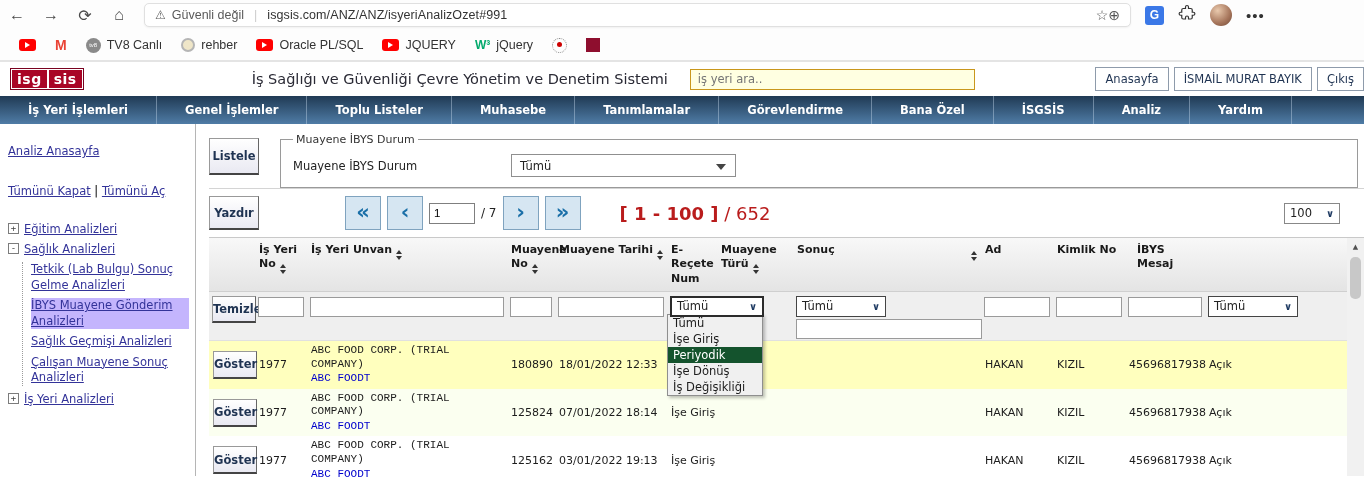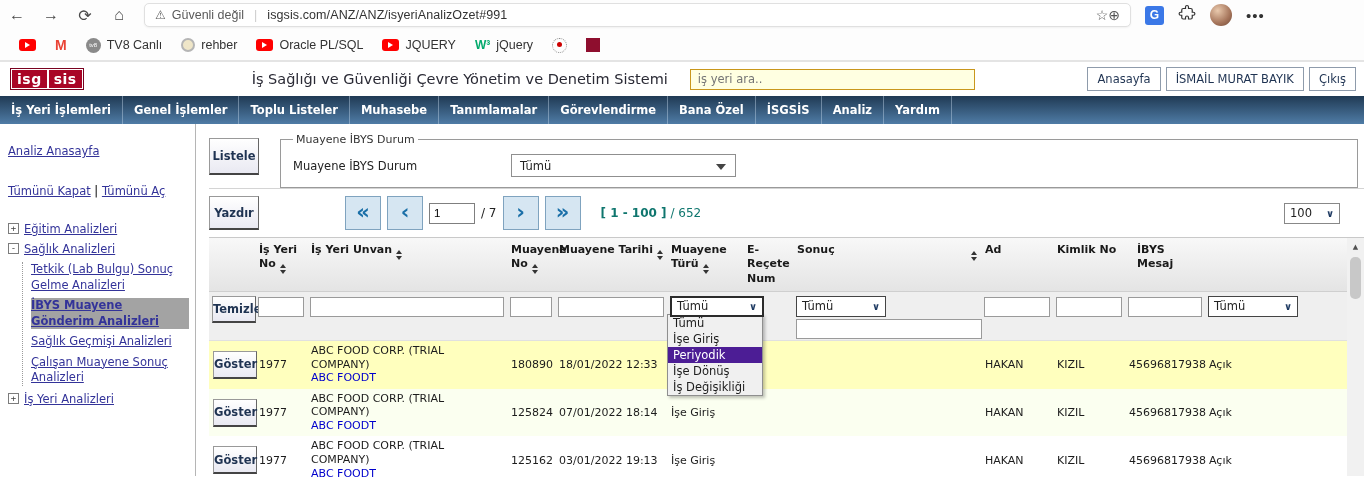--- a/index.html
+++ b/index.html
@@ -45,44 +45,44 @@
   
   .app-header { height:34px; background:#fff; display:flex; align-items:center; }
   .logo { margin-left:10px; display:inline-flex; gap:2px; background:#fff;
           border:1px solid #7a0220; padding:1px; }
   .logo span { background:#a90526; color:#fff; font-weight:bold; font-size:14px;
                padding:1px 5px; letter-spacing:.5px; }
   .app-title { margin-left:168px; font-size:14.5px; color:#2a2a35; }
   .search-box { margin-left:22px; width:285px; height:21px; background:#ffffe1;
                 border:1.5px solid #c9971c; font-size:11.5px; color:#555; padding:0 7px;
                 font-family:"DejaVu Sans", sans-serif; }
-  .hdr-btns { margin-left:auto; margin-right:8px; display:flex; gap:5px; }
+  .hdr-btns { margin-left:auto; margin-right:0; display:flex; gap:5px; }
   .hdr-btn { border:1px solid #8e9bab; background:#fff; color:#1f3352; font-size:11.5px;
              padding:4px 9px; cursor:pointer; font-family:"DejaVu Sans", sans-serif; }
 
   
   .navbar { height:28px; background:linear-gradient(#203a54,#4f7ca6); display:flex; }
-  .nav-item { color:#fff; font-size:11.5px; font-weight:bold; padding:0 11px;
+  .nav-item { color:#fff; font-size:11.5px; font-weight:bold; padding:0 28px;
               display:flex; align-items:center; border-right:1px solid rgba(190,210,230,.45);
               cursor:pointer; white-space:nowrap; }
 
   
   .content { display:flex; height:352px; position:relative; }
   .sidebar { width:196px; border-right:1px solid #b5b5b5; padding:20px 6px 0 8px;
              font-size:11.5px; flex-shrink:0; }
   .sidebar a { color:#333399; text-decoration:underline; cursor:pointer; }
   .side-links { margin-top:26px; }
   .tree { margin-top:24px; }
   .tnode { display:flex; align-items:flex-start; gap:5px; margin:6px 0; }
   .tgl { width:11px; height:11px; border:1px solid #7c7c7c; background:#fff; color:#444;
          font-size:9px; line-height:9px; text-align:center; flex-shrink:0; margin-top:1px;
          cursor:pointer; font-family:"DejaVu Sans Mono", monospace; }
   .tchildren { margin:2px 0 4px 14px; border-left:1px dotted #9a9a9a; padding-left:8px; }
   .tchild { display:block; margin:5px 0; line-height:1.35; }
-  .tchild.selected { font-weight:bold; background:#a3a3a3; }
+  .tchild.selected { font-weight:normal; background:#c4b5fd; }
 
   .main { flex:1; padding-left:13px; position:relative; }
 
   .btn { border:1px solid #999; border-bottom:2px solid #444; border-right:1px solid #666;
          background:linear-gradient(#ffffff,#e9e9f2); color:#1f3352; font-weight:bold;
          font-size:11.5px; cursor:pointer; font-family:"DejaVu Sans", sans-serif; }
 
   .filter-section { height:64px; display:flex; padding-top:9px; }
   .btn-listele { width:50px; height:37px; margin-top:5px; }
   fieldset { margin-left:21px; flex:1; margin-right:6px; border:1px solid #9a9a9a;
@@ -99,21 +99,21 @@
   .rule { border-top:1px solid #d4d4d4; }
 
   .pagination-section { height:48px; display:flex; align-items:center; }
   .btn-yazdir { width:50px; height:34px; }
   .pager { display:flex; align-items:center; gap:6px; margin-left:86px; }
   .pg-btn { width:36px; height:34px; background:#d6e6f2; border:1px solid #7fa3bf;
             color:#1a6fa8; font-size:21px; font-weight:bold; display:flex; align-items:center;
             justify-content:center; cursor:pointer; padding-bottom:3px; }
   .pg-input { width:46px; height:21px; border:1px solid #7f7f7f; font-size:11.5px; padding:0 4px; }
   .pg-total { font-size:12px; color:#222; }
-  .pg-range { margin-left:20px; font-size:12px; color:#0f766e; }
+  .pg-range { margin-left:39px; font-size:18px; color:#b91c1c; }
   .pg-range b { font-weight:bold; }
   .size-select { margin-left:auto; margin-right:24px; width:56px; height:21px;
                  border:1px solid #888; background:#fff; display:flex; align-items:center;
                  justify-content:space-between; padding:0 5px; font-size:11.5px; color:#222;
                  cursor:pointer; }
   .chev { color:#1f3b63; font-weight:bold; font-size:10px; }
 
   
   .grid { position:relative; }
   .grow { display:flex; }
@@ -134,40 +134,40 @@
          background:#fff; font-family:"DejaVu Sans", sans-serif; }
   .btn-temizle { width:44px; height:27px; }
   .fsel { height:21px; border:1px solid #444; background:#fff; display:flex; align-items:center;
           justify-content:space-between; padding:0 5px; font-size:11.5px; color:#222;
           cursor:pointer; }
   .fsel.focused { border:2px solid #2b2b2b; }
   .son-input { margin-top:2px; width:186px; }
 
   .drow { min-height:40px; font-size:11px; color:#1c1c1c; align-items:center; }
   .dcell { padding:3px 4px; display:flex; align-items:center; }
-  .dcell.block { display:block; }
+  .dcell.block { display:block;font-family:Liberation Mono, monospace; }
   .r-hi { background:#ffffbe; }
   .r-alt { background:#fbfff0; }
   .r-w { background:#ffffff; }
   .btn-goster { width:44px; height:28px; }
   .unvan-name { color:#1c1c1c; line-height:1.25; }
   .unvan-link { color:#0000cc; text-decoration:none; cursor:pointer; line-height:1.3; }
 
   
   .c-act{width:46px;flex-shrink:0}.c-no{width:52px;flex-shrink:0}.c-unv{width:200px;flex-shrink:0}
   .c-mno{width:48px;flex-shrink:0}.c-tar{width:112px;flex-shrink:0}.c-tur{width:76px;flex-shrink:0}
   .c-ere{width:50px;flex-shrink:0}.c-son{width:188px;flex-shrink:0}.c-ad{width:72px;flex-shrink:0}
   .c-soy{width:72px;flex-shrink:0}.c-kim{width:80px;flex-shrink:0}.c-dur{width:74px;flex-shrink:0}
   .c-mes{width:52px;flex-shrink:0}
 
   .turu-select { width:94px; position:relative; z-index:12; }
   .turu-popup { position:absolute; left:458px; top:77px; width:96px; background:#f0f0f0;
                 border:1px solid #8f8f8f; box-shadow:2px 2px 3px rgba(0,0,0,.25); z-index:11; }
   .opt { font-size:11.5px; color:#1c1c1c; padding:1px 5px; white-space:nowrap; cursor:pointer; }
-  .opt.hl { background:#4c1d95; color:#fff; }
+  .opt.hl { background:#14532d; color:#fff; }
 
   
   .vscroll { position:absolute; right:0; top:114px; bottom:0; width:17px; background:#f1f1f1; }
   .vs-arrow { height:17px; display:flex; align-items:center; justify-content:center;
               font-size:7px; color:#505050; cursor:pointer; }
   .vs-thumb { margin:2px auto 0; width:11px; height:42px; background:#c8c8c8; border-radius:5px;
               cursor:pointer; }
 </style>
 </head>
 <body>
@@ -339,25 +339,25 @@
               <i class="dn"></i>
             </span></div>
         <div class="hcell c-mno"><span>Muayene No</span><span class="sort">
               <i class="up"></i>
               <i class="dn"></i>
             </span></div>
         <div class="hcell c-tar"><span>Muayene Tarihi</span><span class="sort">
               <i class="up"></i>
               <i class="dn"></i>
             </span></div>
+        <div class="hcell c-ere"><span>E-Reçete Num</span></div>
         <div class="hcell c-tur"><span>Muayene Türü</span><span class="sort">
               <i class="up"></i>
               <i class="dn"></i>
             </span></div>
-        <div class="hcell c-ere"><span>E-Reçete Num</span></div>
         <div class="hcell c-son"><span>Sonuç</span><span class="sort" style="float:right;margin-top:8px">
               <i class="up"></i>
               <i class="dn"></i>
             </span></div>
         <div class="hcell c-ad"><span>Ad</span></div>
         <div class="hcell c-kim"><span>Kimlik No</span></div>
         <div class="hcell c-mes"><span>İBYS Mesaj</span></div>
       </div>
 
       <div class="grow gfilter">

